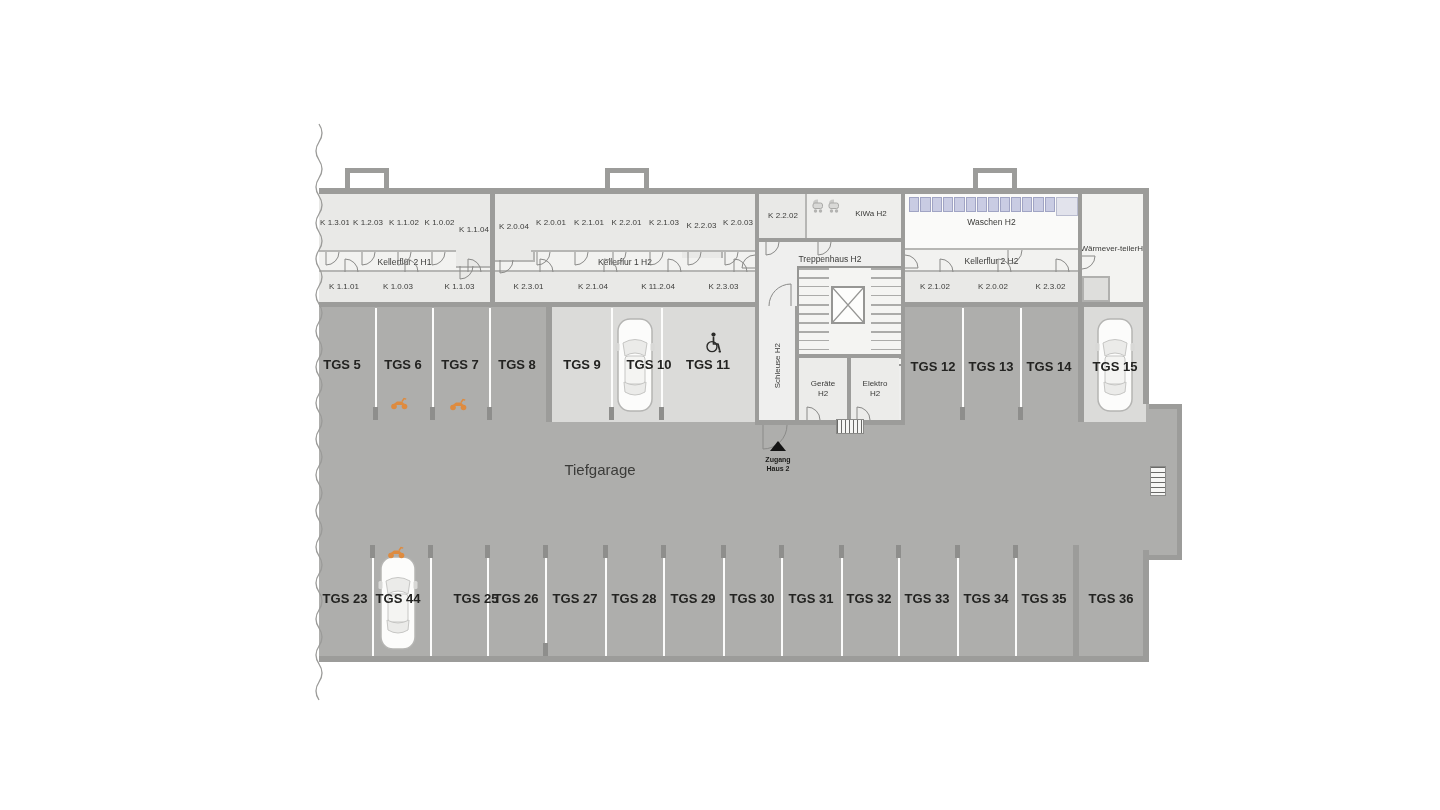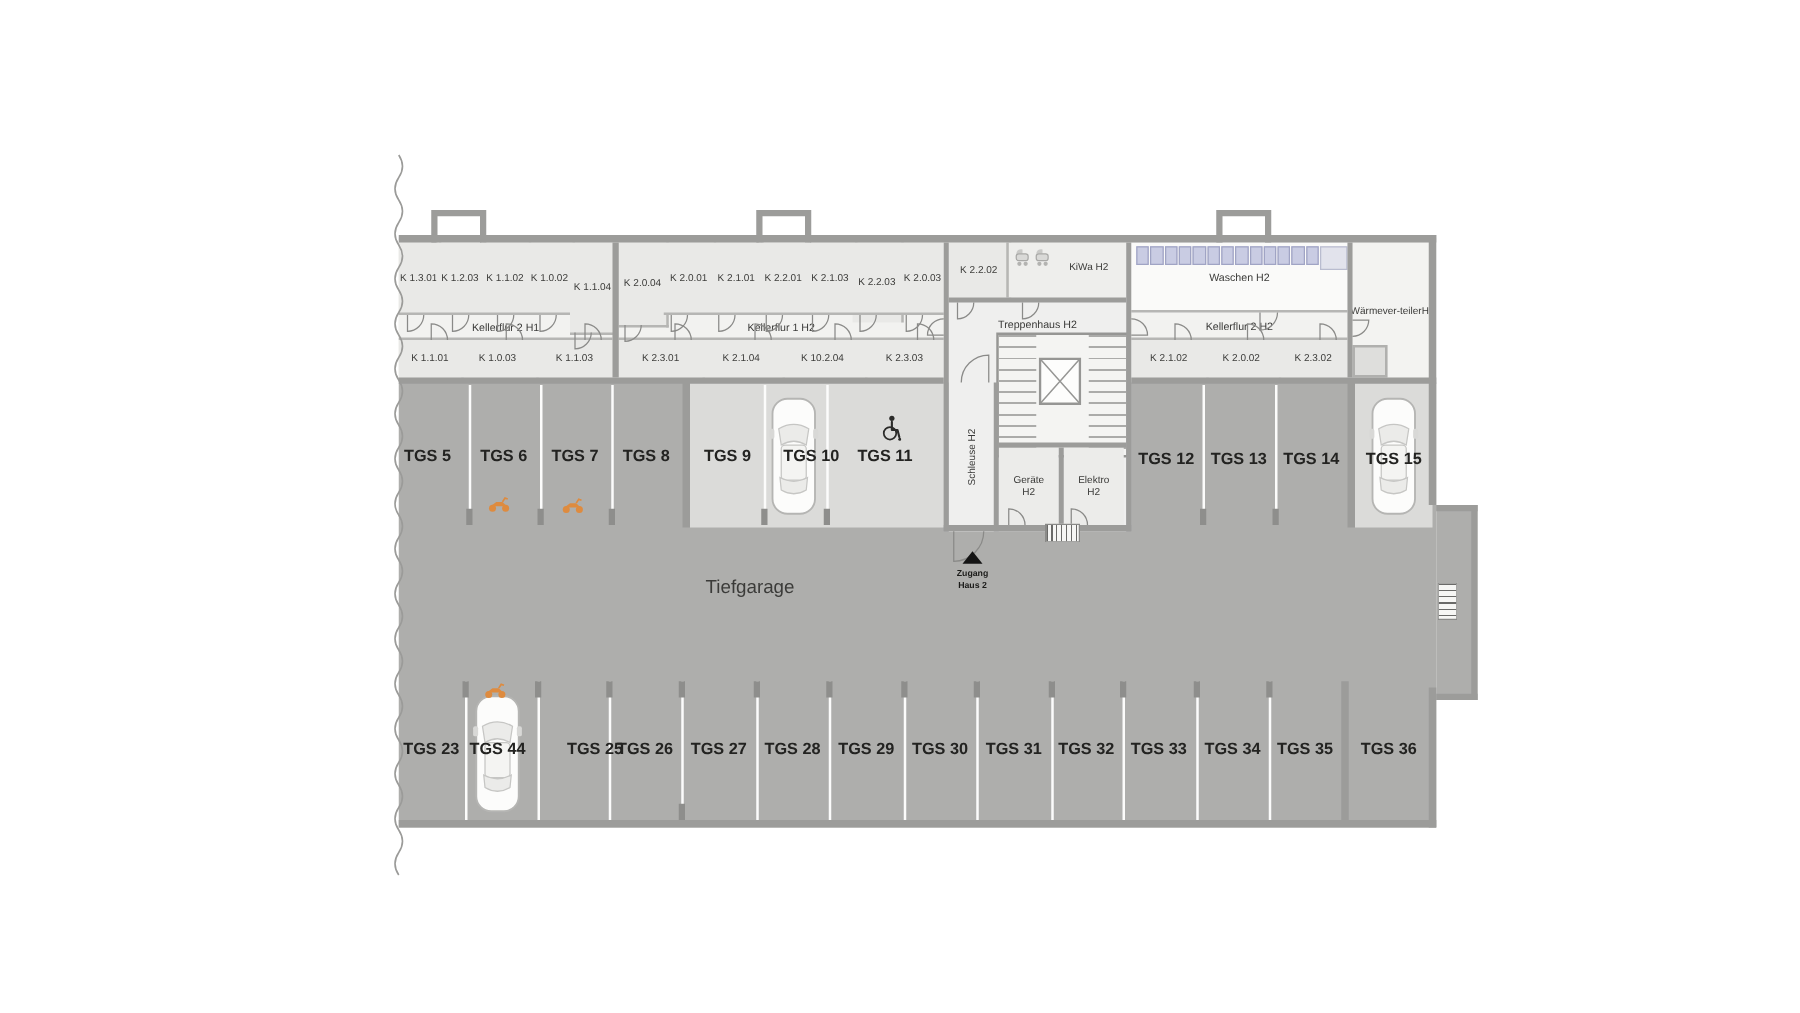--- a/index.html
+++ b/index.html
@@ -84,21 +84,21 @@
   <div class="kcell" style="left:644px;top:194px;width:38px;height:58px;">K 2.1.03</div>
   <div class="kcell" style="left:682px;top:194px;width:37px;height:64px;">K 2.2.03</div>
   <div class="kcell last" style="left:719px;top:194px;width:36px;height:58px;">K 2.0.03</div>
 
   <div class="kcell" style="left:319px;top:272px;width:48px;height:30px;">K 1.1.01</div>
   <div class="kcell" style="left:367px;top:272px;width:60px;height:30px;">K 1.0.03</div>
   <div class="kcell last" style="left:427px;top:272px;width:63px;height:30px;">K 1.1.03</div>
 
   <div class="kcell" style="left:495px;top:272px;width:65px;height:30px;">K 2.3.01</div>
   <div class="kcell" style="left:560px;top:272px;width:64px;height:30px;">K 2.1.04</div>
-  <div class="kcell" style="left:624px;top:272px;width:66px;height:30px;">K 10.2.04</div>
+  <div class="kcell" style="left:624px;top:272px;width:66px;height:30px;">K 11.2.04</div>
   <div class="kcell last" style="left:690px;top:272px;width:65px;height:30px;">K 2.3.03</div>
 
   <div class="kcell" style="left:905px;top:272px;width:58px;height:30px;">K 2.1.02</div>
   <div class="kcell" style="left:963px;top:272px;width:58px;height:30px;">K 2.0.02</div>
   <div class="kcell last" style="left:1021px;top:272px;width:57px;height:30px;">K 2.3.02</div>
 
   <div class="kcell" style="left:759px;top:194px;width:46px;height:44px;">K 2.2.02</div>
   <div class="abs" style="left:807px;top:194px;width:94px;height:44px;background:#eeeeec;">
     <svg class="abs" style="left:5px;top:4px;" width="12" height="15" viewBox="0 0 12 15">
       <path d="M1 5 Q1.5 1 6 1.5 L6 5 Z" fill="#c9c9c7"></path>

